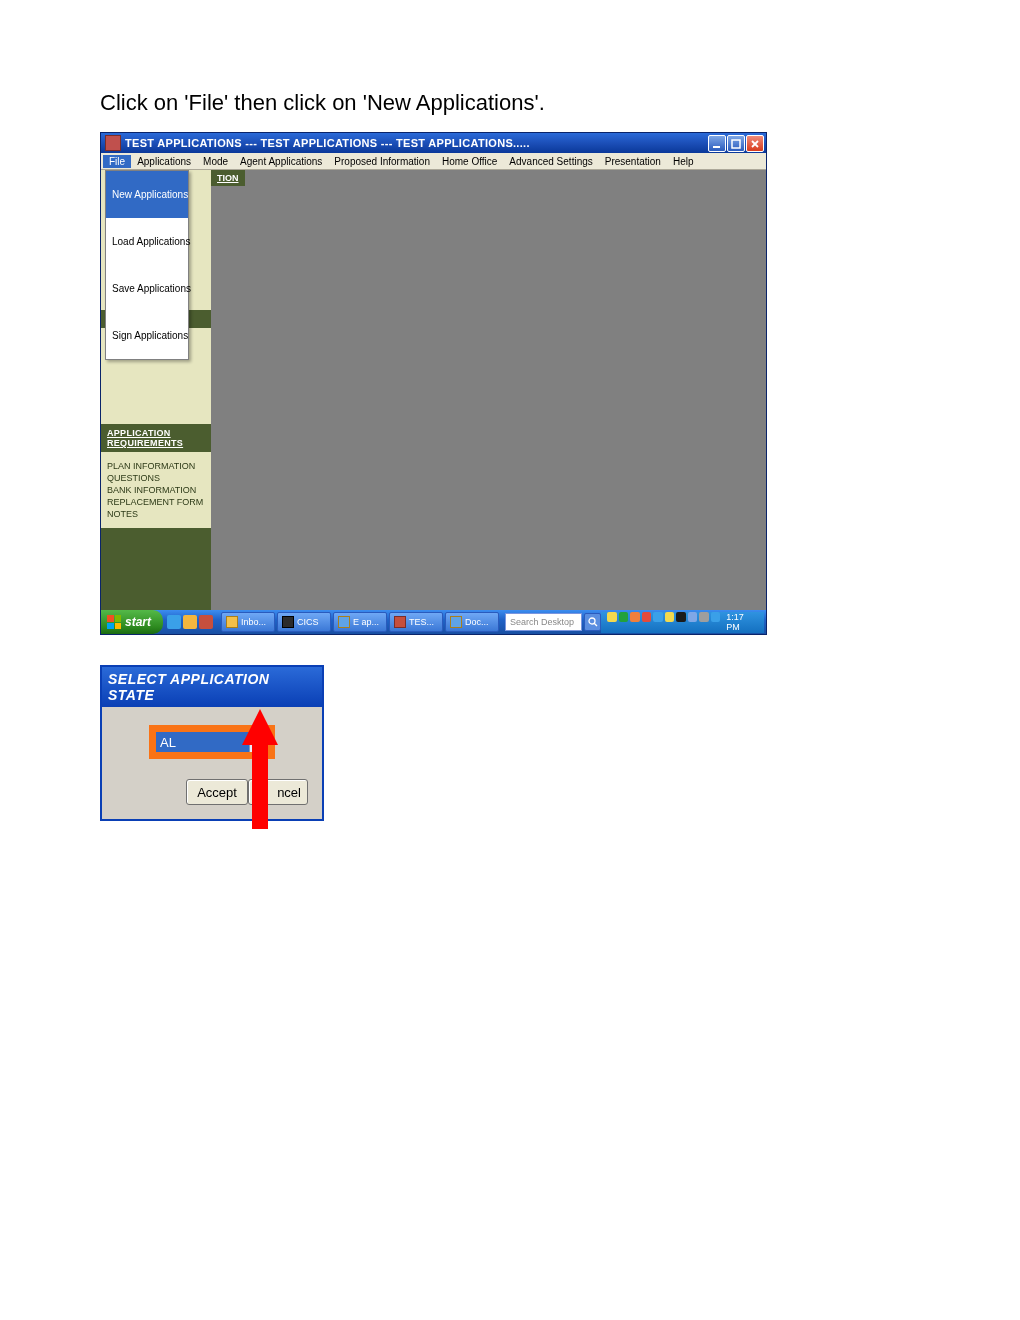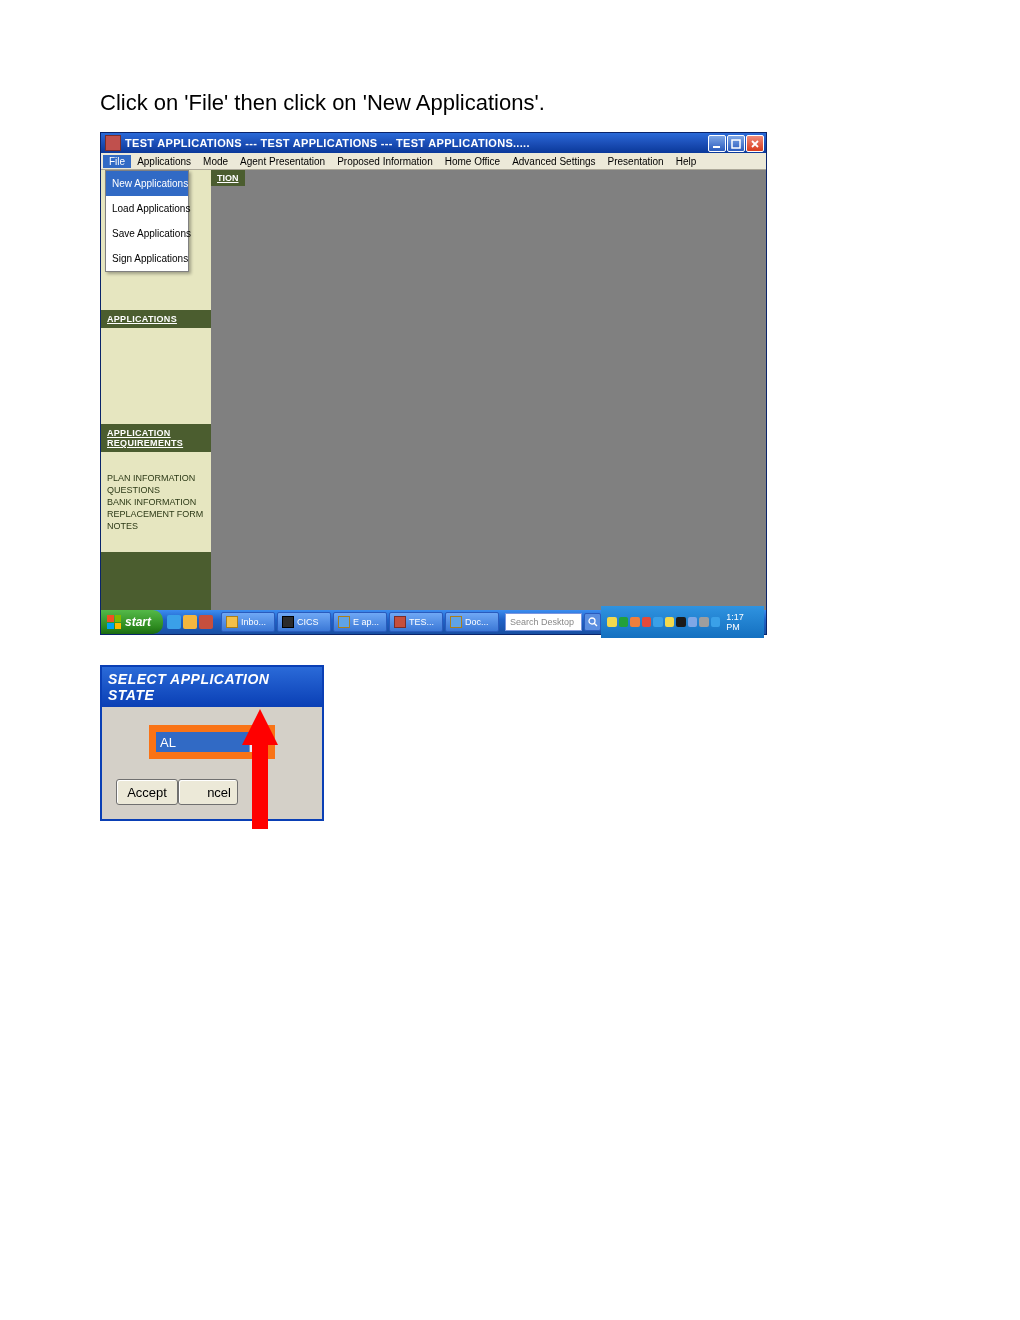--- a/index.html
+++ b/index.html
@@ -119,21 +119,21 @@
     font-weight: bold;
     padding: 4px 6px;
     font-size: 9px;
     text-decoration: underline;
     letter-spacing: 0.3px;
   }
   .sidebar .requirements {
     background: #e6e6c0;
     color: #2d3a17;
     font-size: 9px;
-    padding: 20px 6px;
+    padding: 8px 6px;
   }
   .sidebar .requirements div { padding: 1px 0; }
   .main-area {
     flex: 1;
     background: #808080;
     position: relative;
   }
   .tion-fragment {
     position: absolute;
     left: 0px;
@@ -152,21 +152,21 @@
     left: 4px;
     top: 0px;
     background: #fff;
     border: 1px solid #808080;
     box-shadow: 2px 2px 3px rgba(0,0,0,0.3);
     z-index: 5;
     font-size: 10px;
     width: 82px;
   }
   .file-dropdown .dd-item {
-    padding: 7px 6px;
+    padding: 18px 6px;
     color: #000;
     white-space: nowrap;
   }
   .file-dropdown .dd-item.selected {
     background: #316ac5;
     color: #fff;
   }
 
   
   .taskbar {
@@ -234,23 +234,23 @@
     padding:0 4px;
     width:70px;
     display:flex; align-items:center;
   }
   .search-btn {
     width:16px;height:16px;background:#5a8ee0;margin-left:2px;border:1px solid #2a5bbd;
     display:flex;align-items:center;justify-content:center;border-radius:2px;
   }
   .tray {
     margin-left:auto;
-    height:32px;
+    height:21px;
     background: linear-gradient(to bottom,#2f93e0,#1470c0);
-    display:flex; align-items:center; gap:2px;
+    display:flex; gap:2px;
     padding:0 6px 0 6px;
   }
   .tray .tray-icon{ width:10px;height:10px;border-radius:2px; }
   .tray .clock{ color:#fff;font-size:9px;margin-left:4px; }
 
   
   .dialog-wrap { position: relative; width: 228px; }
   .dialog {
     width: 220px;
     border: 2px solid #0a3fb5;
@@ -284,21 +284,21 @@
     font-size:13px;
     padding:1px 4px;
     display:flex;align-items:center;
   }
   .combo .combo-arrow{
     width:18px;
     background:#e6eefc;
     border-left:1px solid #7f9db9;
     display:flex;align-items:center;justify-content:center;
   }
-  .dlg-buttons{ display:flex; justify-content:flex-start; }
+  .dlg-buttons{ display:flex; justify-content:flex-end; }
   .dlg-btn{
     width:60px;height:24px;
     border:1px solid #707070;
     background:#ece9d8;
     font-size:13px;
     border-radius:3px;
     display:flex;align-items:center;justify-content:center;
     box-shadow: inset 1px 1px 0 #fff;
   }
   .dlg-btn.cancel{ width:52px; justify-content:flex-end; padding-right:6px; }
@@ -340,21 +340,21 @@
               <path d="M2 2 L8 8 M8 2 L2 8" stroke="#fff" stroke-width="1.8"></path>
             </svg>
         </div>
       </div>
     </div>
 
     <div class="menubar">
       <div class="menu-item open">File</div>
       <div class="menu-item">Applications</div>
       <div class="menu-item">Mode</div>
-      <div class="menu-item">Agent Presentation</div>
+      <div class="menu-item">Agent Applications</div>
       <div class="menu-item">Proposed Information</div>
       <div class="menu-item">Home Office</div>
       <div class="menu-item">Advanced Settings</div>
       <div class="menu-item">Presentation</div>
       <div class="menu-item">Help</div>
     </div>
 
     <div class="client-area">
 
       <div class="file-dropdown">

